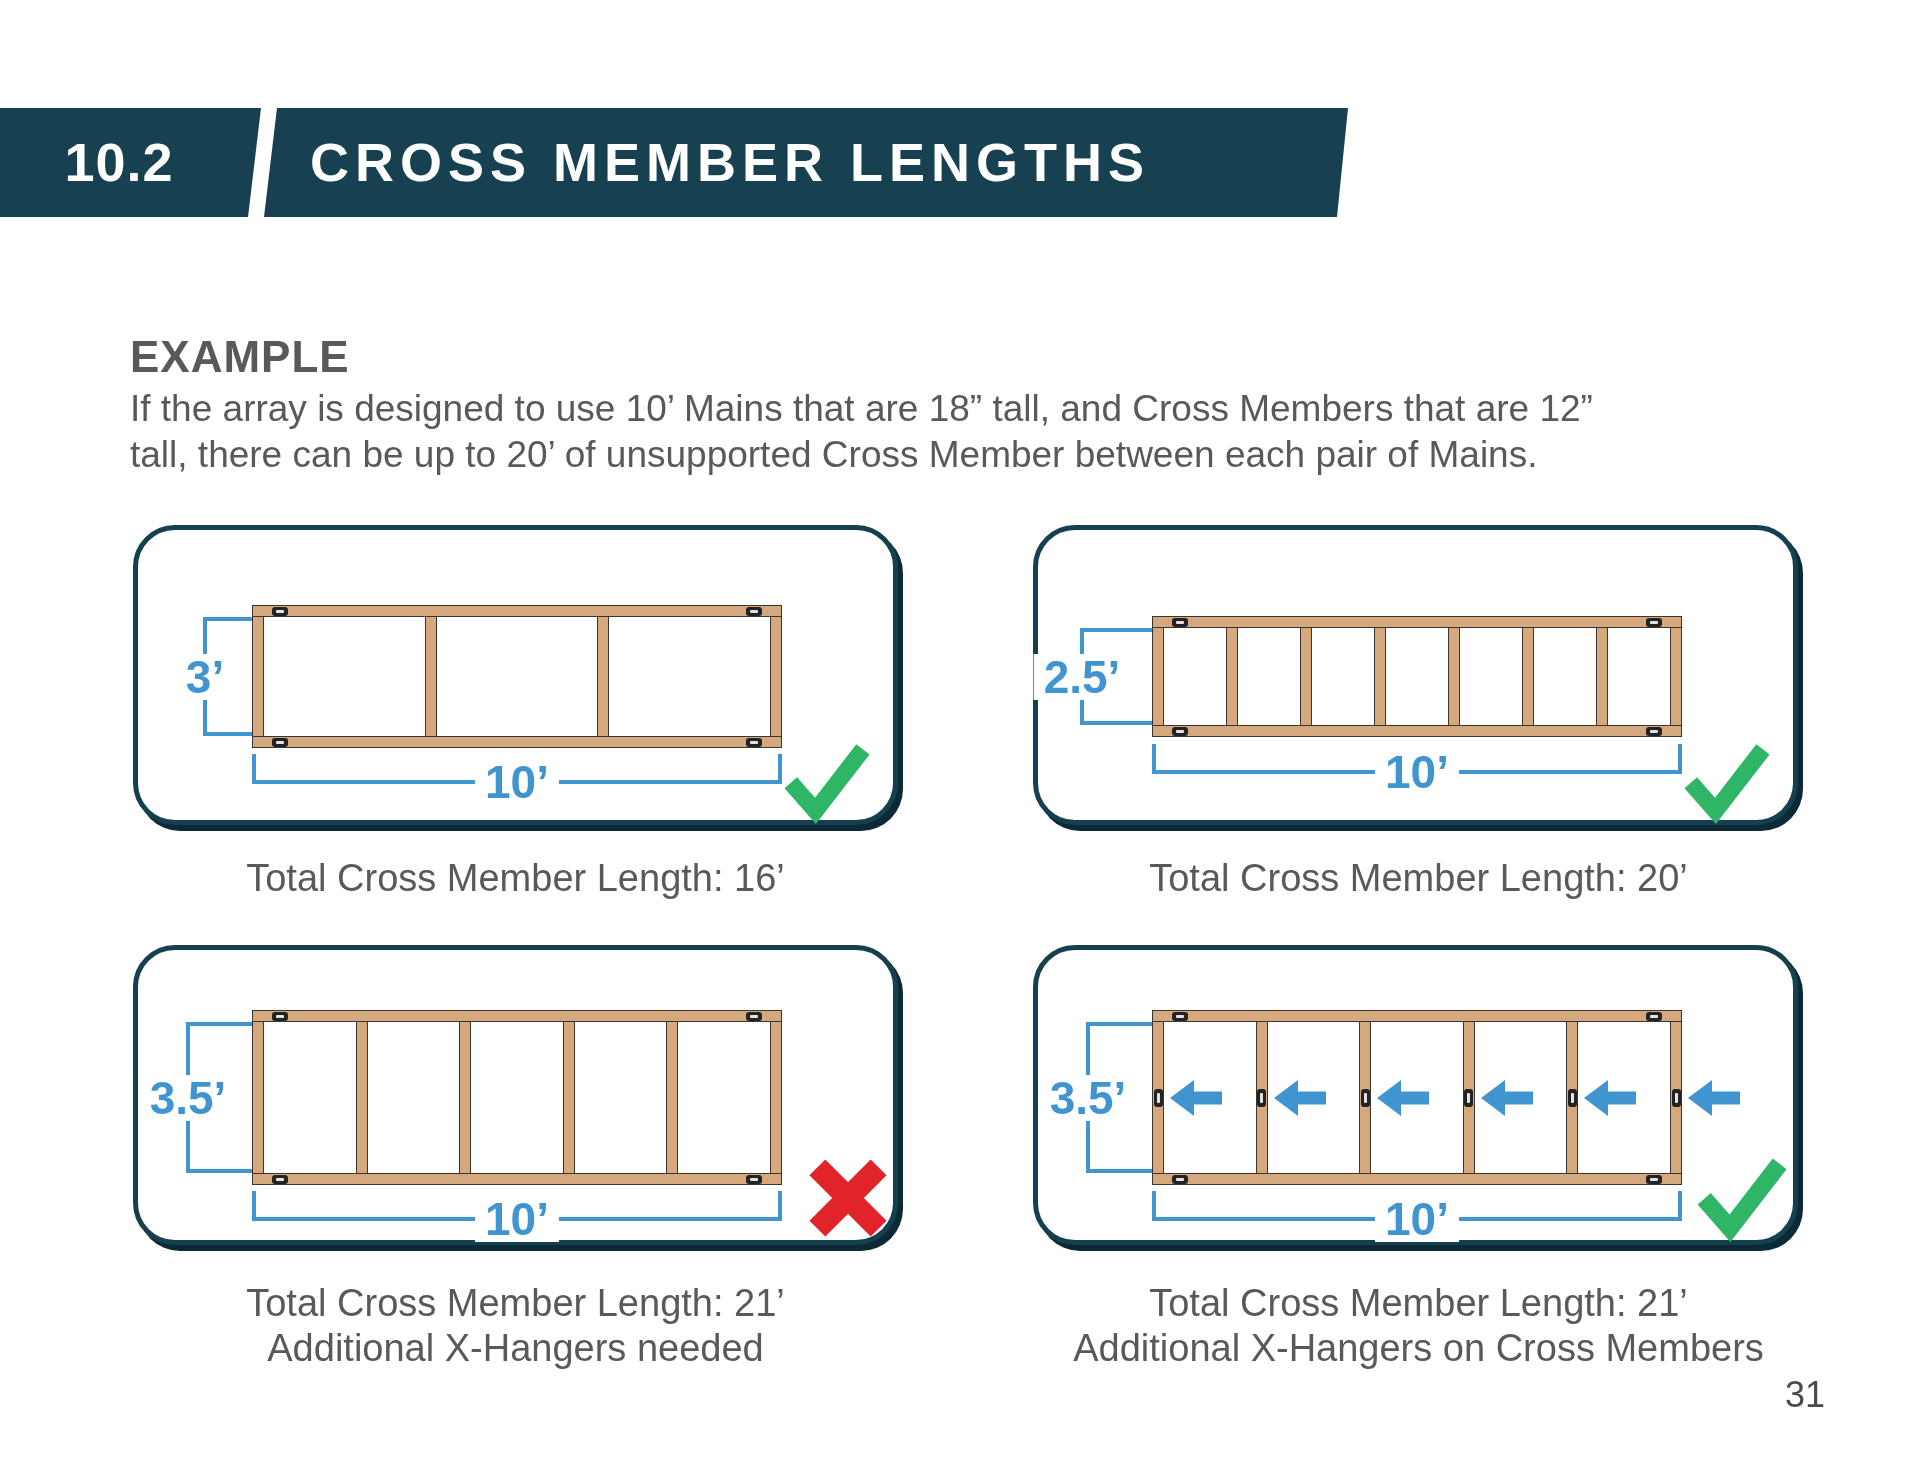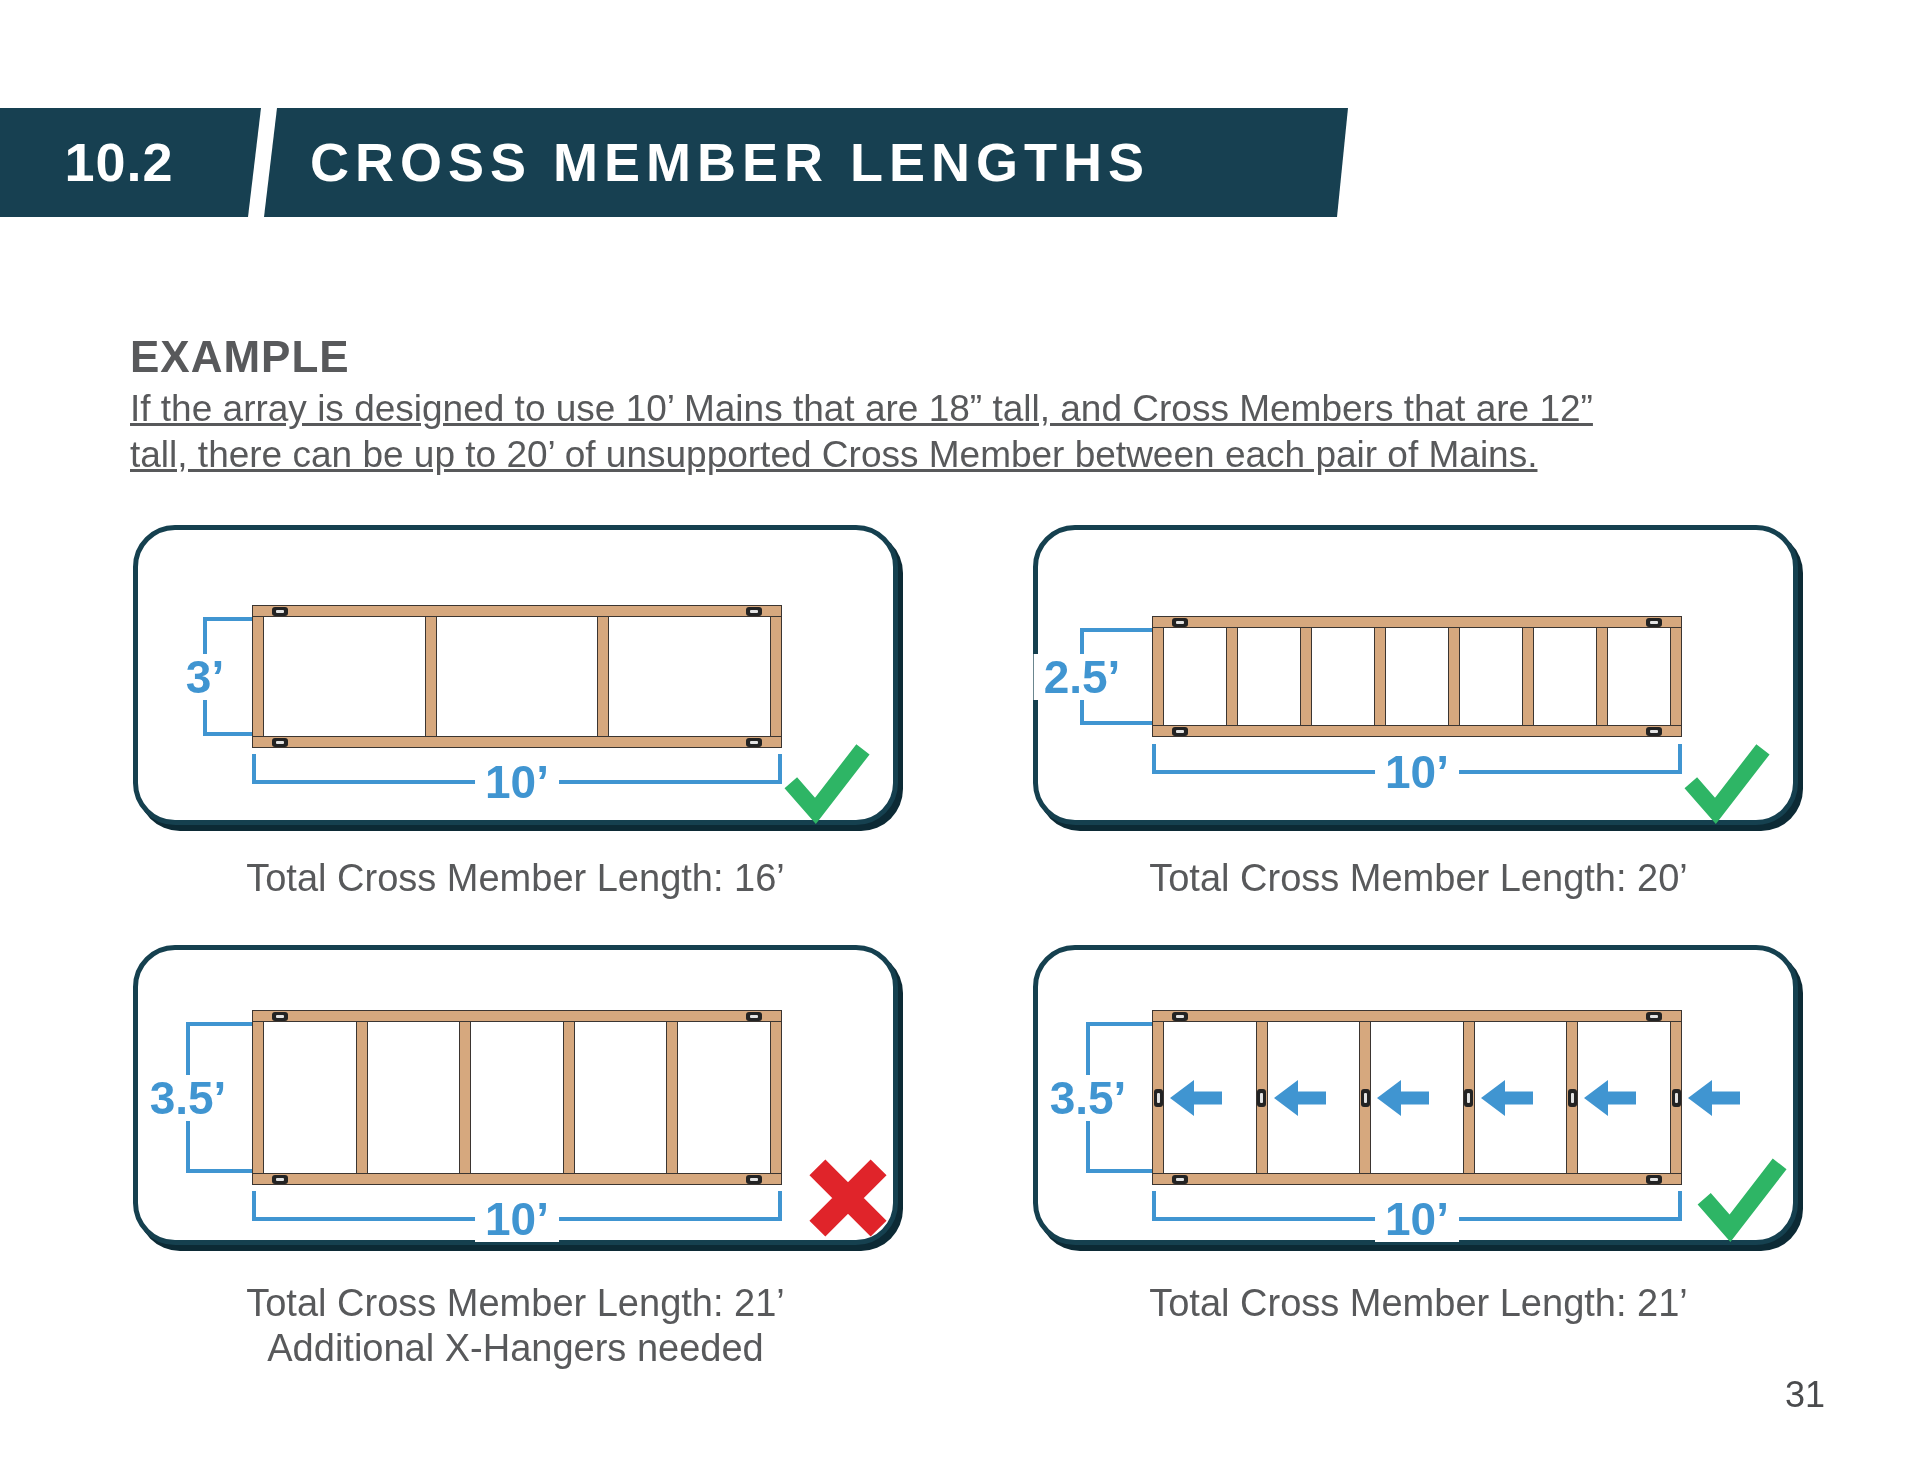--- a/index.html
+++ b/index.html
@@ -12,21 +12,21 @@
   #band-seg-1{clip-path:polygon(0 0,261px 0,248px 100%,0 100%);}
   #band-seg-2{clip-path:polygon(277px 0,1348px 0,1337px 100%,264px 100%);}
   .band-text{position:absolute;top:0;height:109px;line-height:109px;color:#ffffff;
              font-weight:700;font-size:54px;white-space:nowrap;}
   #band-num{left:0;width:238px;text-align:center;letter-spacing:1px;}
   #band-title{left:310px;letter-spacing:6px;}
   
   .gray-text{color:#58595B;}
   #example-heading{position:absolute;left:130px;top:332px;font-size:44px;font-weight:700;
                    letter-spacing:1px;}
-  .body-line{position:absolute;left:130px;font-size:37px;line-height:46px;white-space:nowrap;text-decoration:underline;}
+  .body-line{position:absolute;left:130px;font-size:37px;line-height:46px;white-space:nowrap;}
   #body-line-1{top:386px;}
   #body-line-2{top:432px;}
   
   .card{position:absolute;width:765px;height:300px;background:#ffffff;
         border:5px solid #15404F;border-radius:42px;box-shadow:5px 6px 0 #0C2A35;}
   #card-0{left:133px;top:525px;}
   #card-1{left:1033px;top:525px;}
   #card-2{left:133px;top:945px;}
   #card-3{left:1033px;top:945px;}
   .diagram{position:absolute;left:-5px;top:-5px;width:765px;height:300px;}
@@ -250,16 +250,17 @@
   <div id="caption-1" class="caption">
     <div>Total Cross Member Length: 20’</div>
     <div></div>
   </div>
   <div id="caption-2" class="caption">
     <div>Total Cross Member Length: 21’</div>
     <div>Additional X-Hangers needed</div>
   </div>
   <div id="caption-3" class="caption">
     <div>Total Cross Member Length: 21’</div>
+    <div>Additional X-Hangers on Cross Members</div>
   </div>
 
   <div id="page-number">31</div>
 </div>
 
 </body></html>

